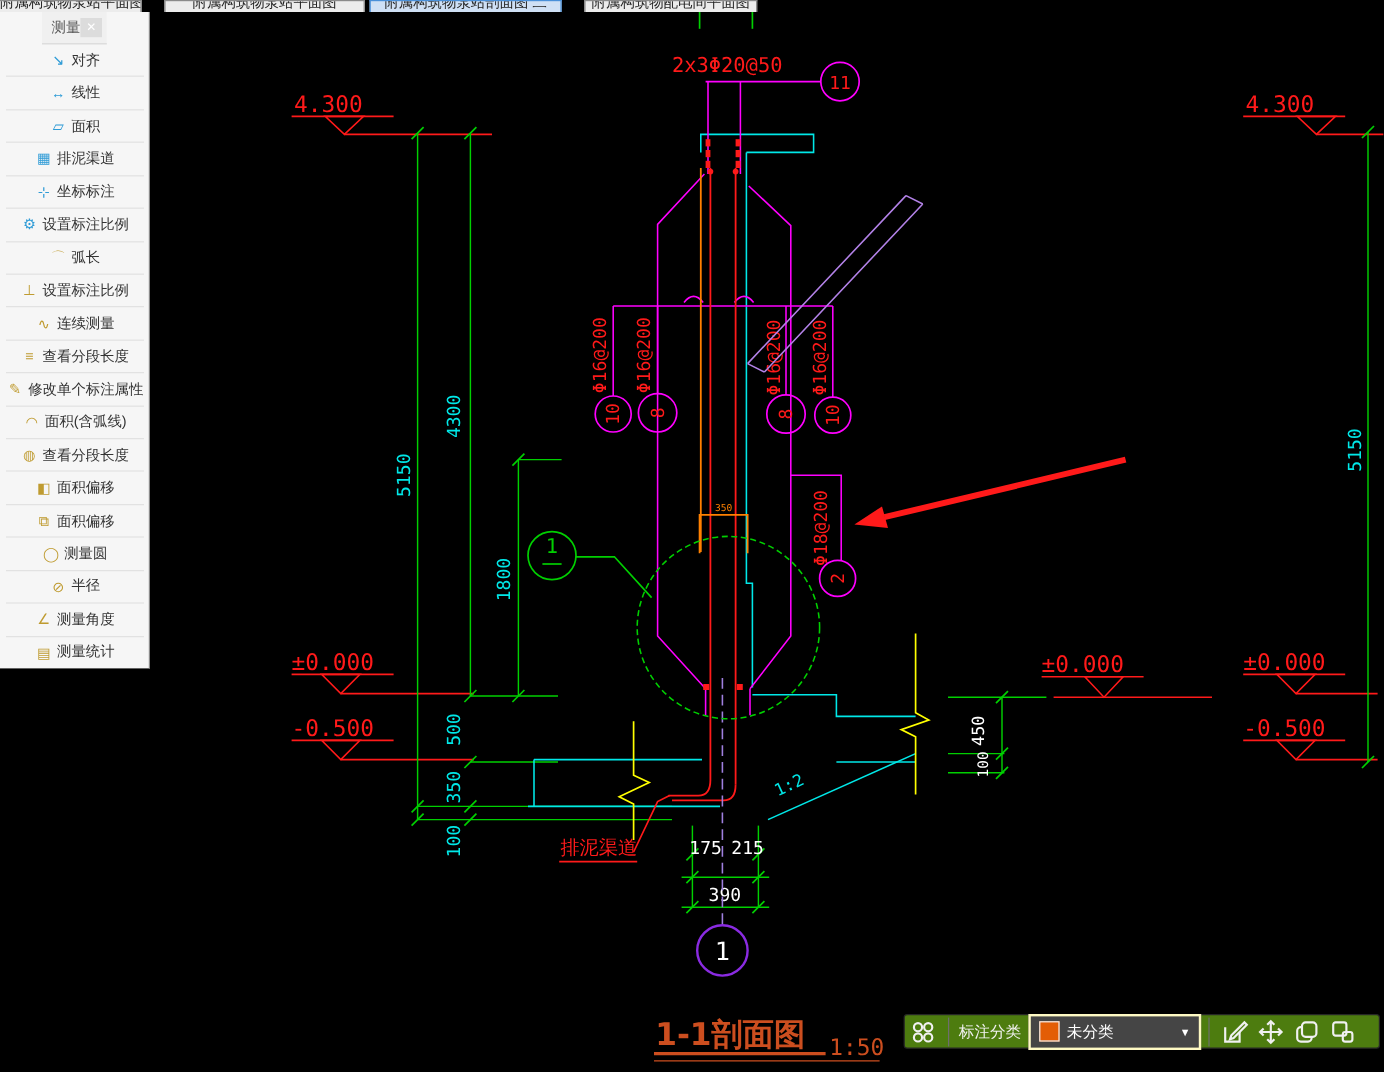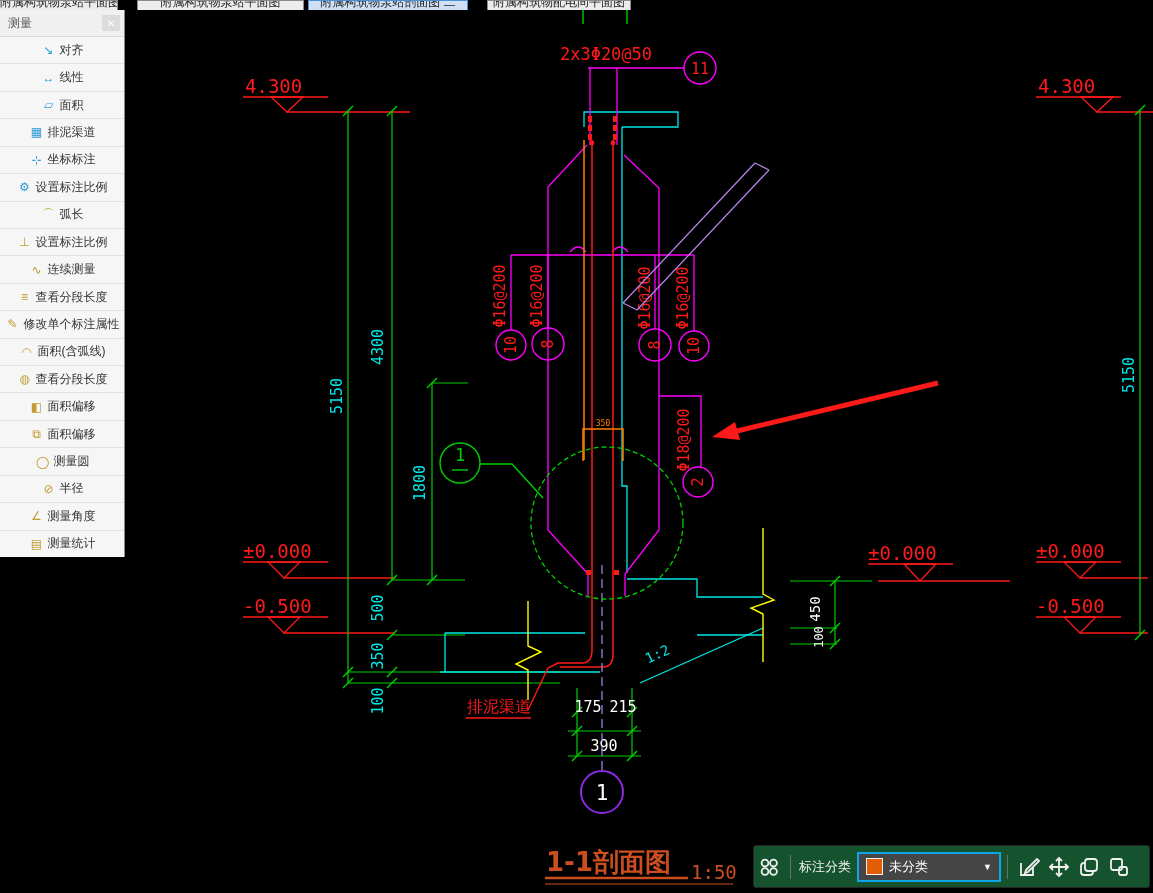--- a/index.html
+++ b/index.html
@@ -7,41 +7,41 @@
   .abs{position:absolute;}
   
   .tabstrip{left:0;top:0;width:1153px;height:10px;}
   .tab{position:absolute;top:0;height:10px;overflow:hidden;background:#ececec;
        border:1px solid #8a8a8a;border-bottom:none;box-sizing:border-box;}
   .tab span{display:block;margin-top:-7px;font-size:12px;color:#222;white-space:nowrap;
             text-align:center;}
   .tab.sel{background:#cfe0f5;border-color:#4a90d9;}
   
   .sidebar{left:0;top:10px;width:125px;height:547px;background:#f6f6f6;
-           border-right:1px solid #8a8a8a;box-sizing:border-box;display:flex;flex-direction:column;}
+           border-right:1px solid #8a8a8a;box-sizing:border-box;display:flex;flex-direction:column;align-items:center;}
   .sb-head{height:26px;display:flex;align-items:center;background:#f0f0f0;
            border-bottom:1px solid #d9d9d9;padding:0 4px 0 8px;}
   .sb-title{font-size:12px;color:#555;flex:1;}
   .sb-close{width:18px;height:16px;background:#dcdcdc;color:#fff;font-size:10px;
             display:flex;align-items:center;justify-content:center;cursor:pointer;}
   .sb-items{flex:1;display:flex;flex-direction:column;}
   .s-item{flex:1;display:flex;align-items:center;justify-content:center;
           border-top:1px solid #e2e2e2;font-size:12px;color:#333;cursor:pointer;
           white-space:nowrap;}
   .s-item:first-child{border-top:none;}
   .s-ico{width:16px;margin-right:3px;text-align:center;font-size:12px;}
   .ico-b{color:#2e9bd6;}
   .ico-g{color:#bf9b30;}
   
-  .toolbar{left:753px;top:845px;width:397px;height:43px;background:#14532d;
+  .toolbar{left:753px;top:845px;width:397px;height:29px;background:#4d7c0f;
            border:1px solid #262626;border-radius:3px;box-sizing:border-box;
            display:flex;align-items:center;color:#eee;}
   .tb-div{width:1px;height:24px;background:#6e6e6e;margin:0 6px;}
   .tb-label{font-size:13px;color:#f2f2f2;margin:0 6px 0 2px;white-space:nowrap;}
-  .tb-drop{display:flex;align-items:center;background:#454545;border:2px solid #0ea5e9;
+  .tb-drop{display:flex;align-items:center;background:#454545;border:2px solid #fef9c3;
            height:26px;width:140px;cursor:pointer;}
   .tb-swatch{width:15px;height:15px;margin:0 6px 0 7px;border:1px solid #f0f0f0;}
   .tb-dropval{flex:1;font-size:13px;color:#fff;}
   .tb-caret{font-size:9px;color:#fff;margin-right:7px;}
   .tb-btn{width:30px;height:28px;display:flex;align-items:center;justify-content:center;cursor:pointer;}
   svg text{font-family:"DejaVu Sans Mono","Liberation Mono",monospace;}
   svg text.cjk{font-family:"DejaVu Sans","Liberation Sans",sans-serif;}
 </style>
 </head>
 <body>

